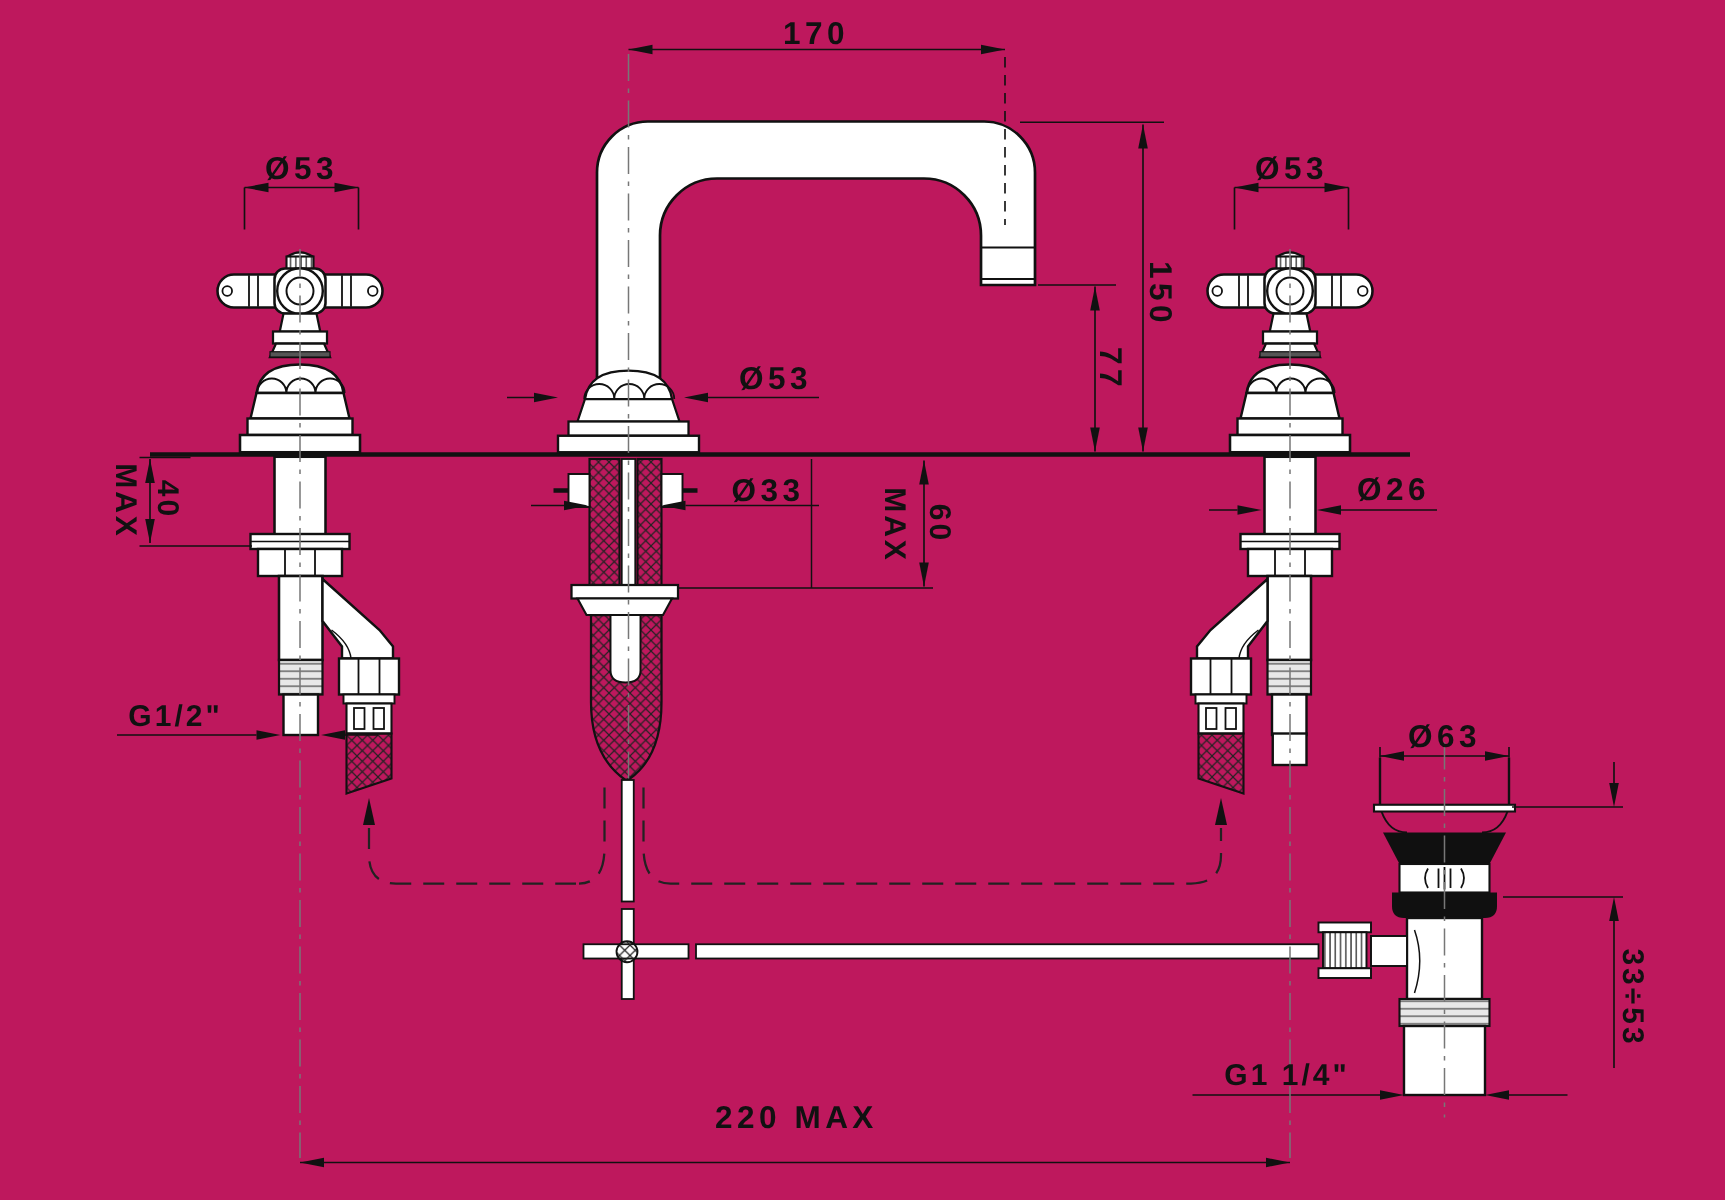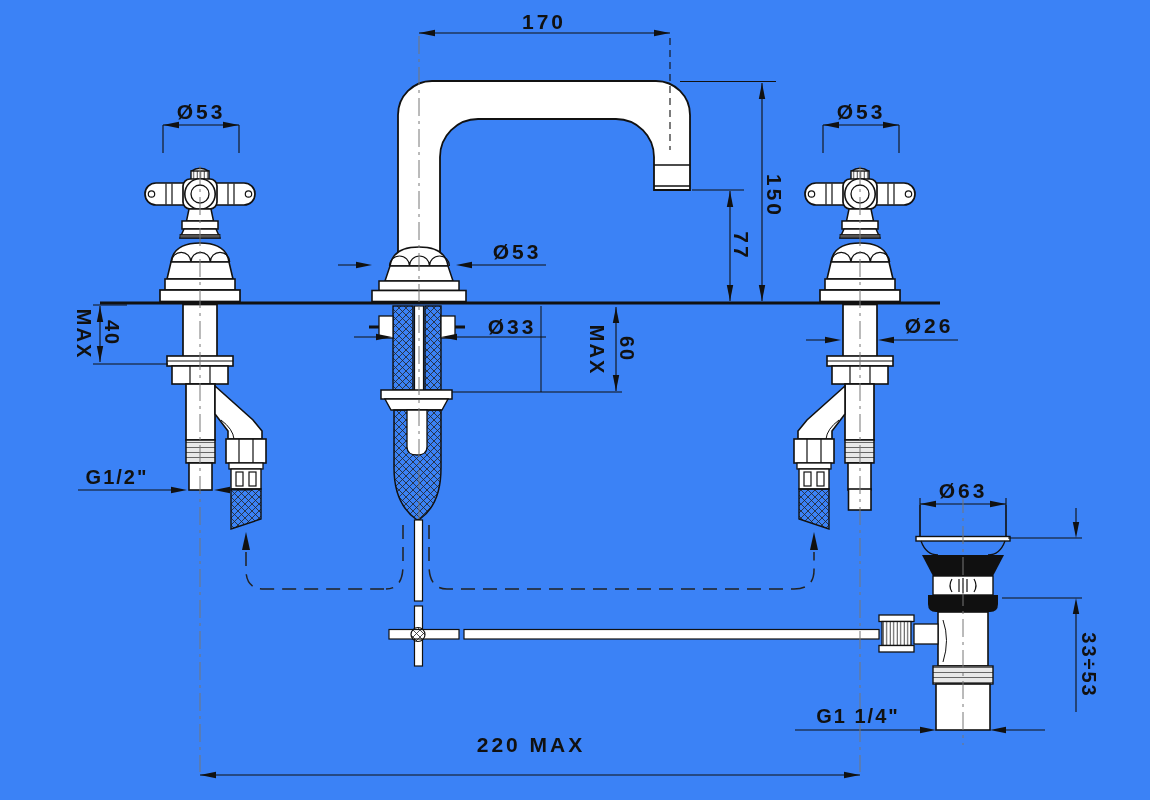--- a/index.html
+++ b/index.html
@@ -1,16 +1,16 @@
 <!DOCTYPE html>
 <html><head>
 <meta charset="utf-8">
 <style>
   html,body{margin:0;padding:0;background:#ffffff;}
-  .sheet{position:relative;width:1150px;height:800px;background:#3b82f6;overflow:hidden;}
+  .sheet{position:relative;width:1150px;height:800px;background:#be185d;overflow:hidden;}
   svg{display:block;}
   text{font-family:"Liberation Sans","DejaVu Sans",sans-serif;font-weight:bold;fill:#111;}
   .dim-txt{font-size:21px;letter-spacing:3px;}
   .dim-txt-sm{font-size:20px;letter-spacing:2px;}
 </style>
 </head>
 <body>
 
 <div class="sheet">
 <svg width="1150" height="800" viewBox="0 0 1150 800">

